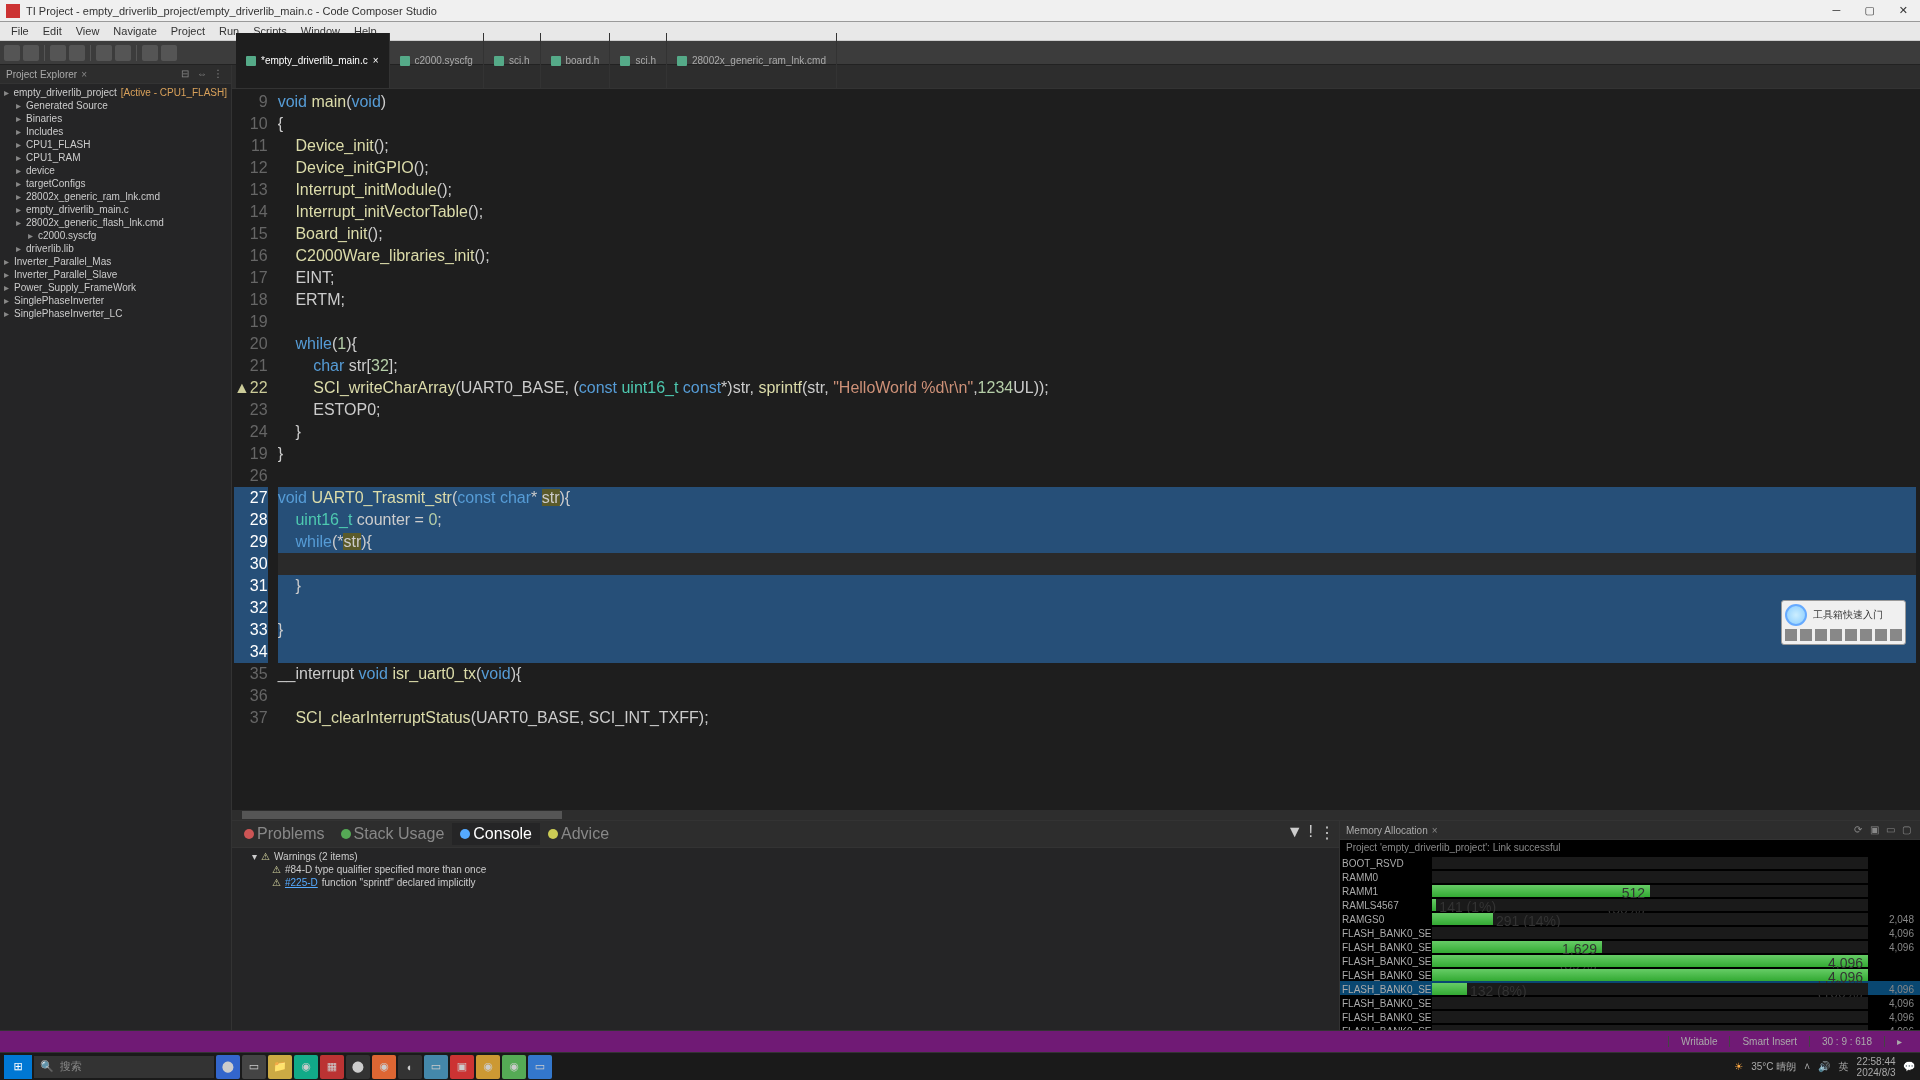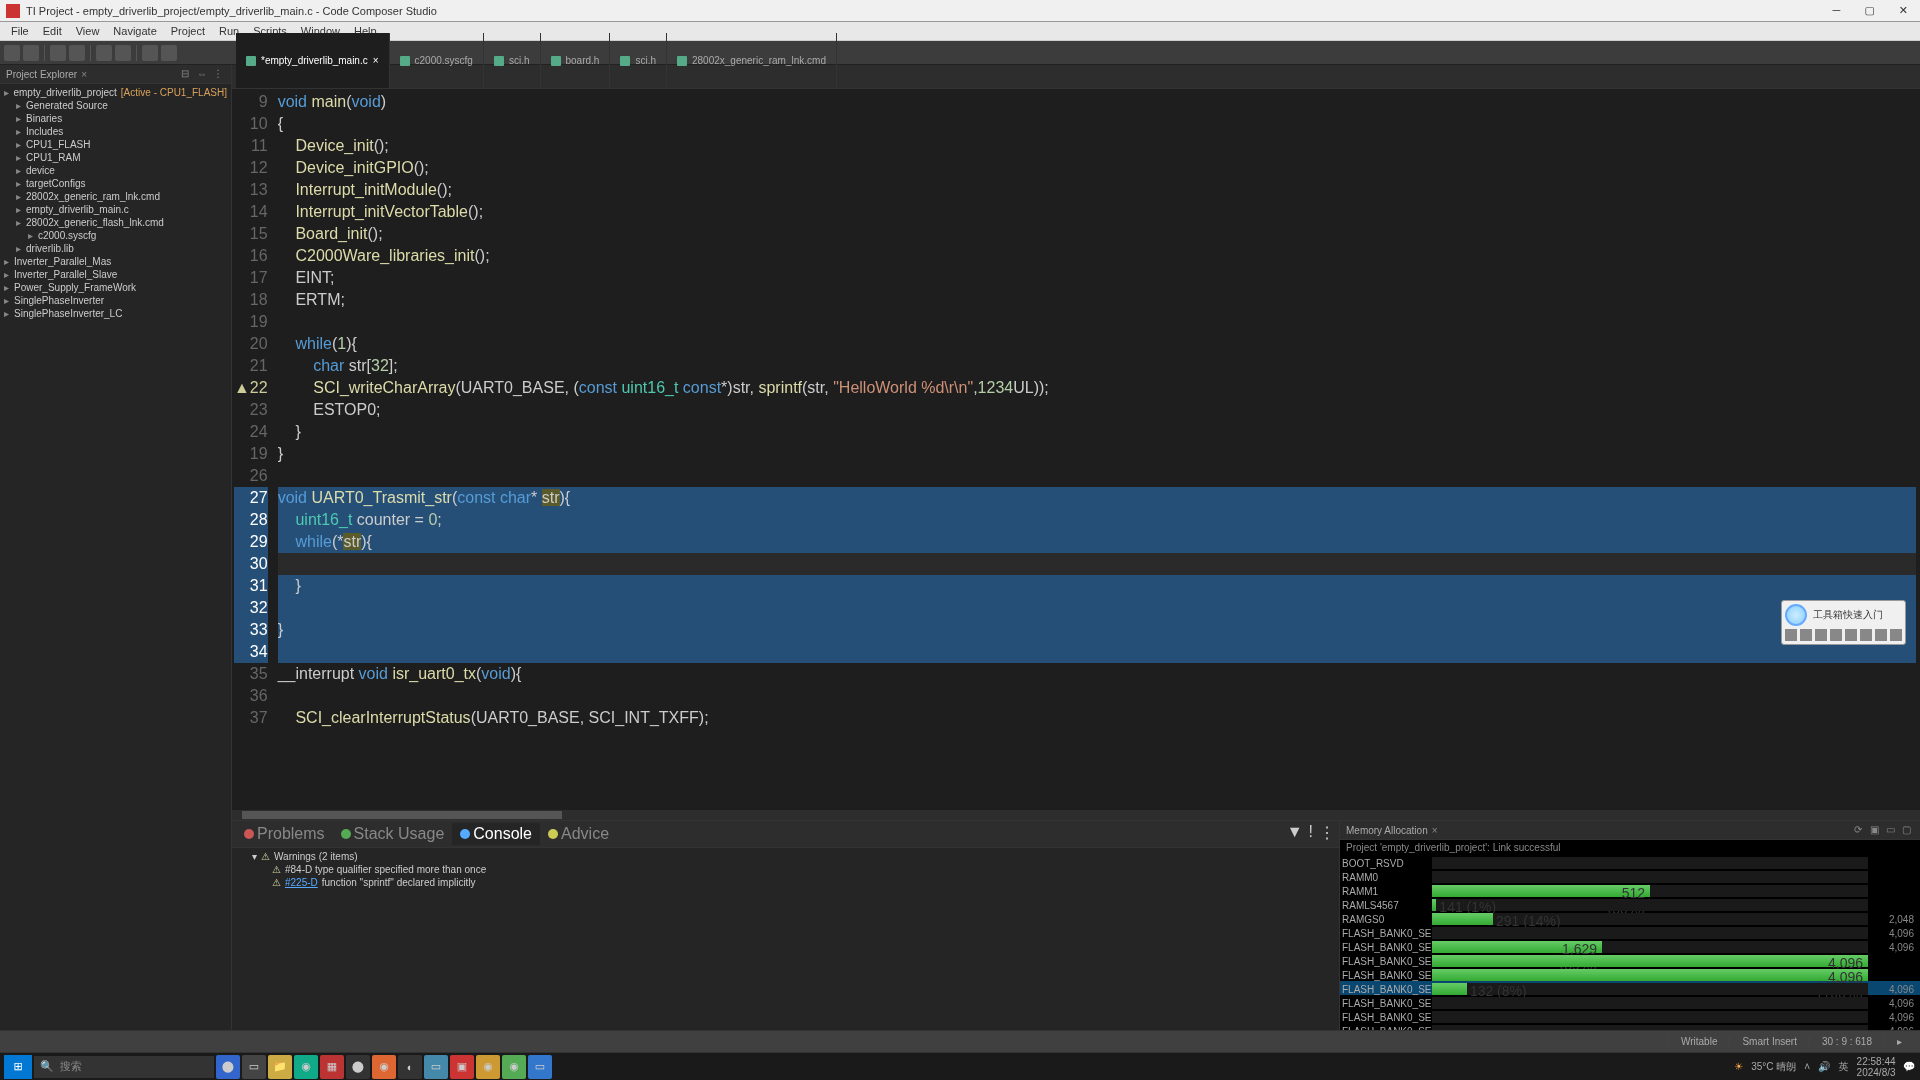--- a/index.html
+++ b/index.html
@@ -59,21 +59,21 @@
 .memory-panel { width: 580px; background: #000000; display: flex; flex-direction: column; }
 .mem-summary { padding: 2px 6px; font-size: 10px; color: #888; }
 .mem-list { flex: 1; overflow: auto; font-size: 10px; }
 .mem-row { display: flex; align-items: flex-end; height: 14px; padding: 0 2px; }
 .mem-row.sel { background: #094771; }
 .mem-name { width: 90px; color: #aaa; }
 .mem-bar-area { flex: 1; position: relative; height: 12px; background: #1a1a1a; }
 .mem-bar { position: absolute; height: 100%; background: linear-gradient(#6c6, #3a3); }
 .mem-bar-label { position: absolute; font-size: 14px; color: #333; padding: 0 3px; }
 .mem-right { width: 50px; text-align: right; color: #888; padding-right: 4px; }
-.status-bar { height: 22px; background: #404040; border-top: 1px solid #333; display: flex; align-items: center; font-size: 10px; color: #aaa; padding: 0 6px; }
+.status-bar { height: 22px; background: #701a75; border-top: 1px solid #333; display: flex; align-items: center; font-size: 10px; color: #aaa; padding: 0 6px; }
 .status-bar .sect { padding: 0 12px; border-left: 1px solid #444; }
 .status-bar .sect:first-child { border-left: none; flex: 1; }
 .taskbar { height: 28px; background: #1a1a1a; border-top: 1px solid #333; display: flex; align-items: center; padding: 0 4px; gap: 2px; }
 .taskbar .start { width: 28px; height: 24px; background: #0078d4; display: flex; align-items: center; justify-content: center; color: #fff; }
 .taskbar .search { background: #333; height: 22px; width: 180px; display: flex; align-items: center; padding: 0 6px; color: #888; gap: 6px; }
 .taskbar .tb-icon { width: 24px; height: 24px; border-radius: 2px; display: flex; align-items: center; justify-content: center; }
 .taskbar .tray { margin-left: auto; display: flex; align-items: center; gap: 8px; color: #aaa; font-size: 10px; }
 .hscroll { height: 10px; background: #2d2d2d; position: relative; }
 .hscroll .thumb { position: absolute; left: 10px; width: 320px; height: 8px; top: 1px; background: #555; }
 .float-widget { position: absolute; right: 14px; top: 600px; background: #f0f0f0; border: 1px solid #999; border-radius: 3px; padding: 3px; }

